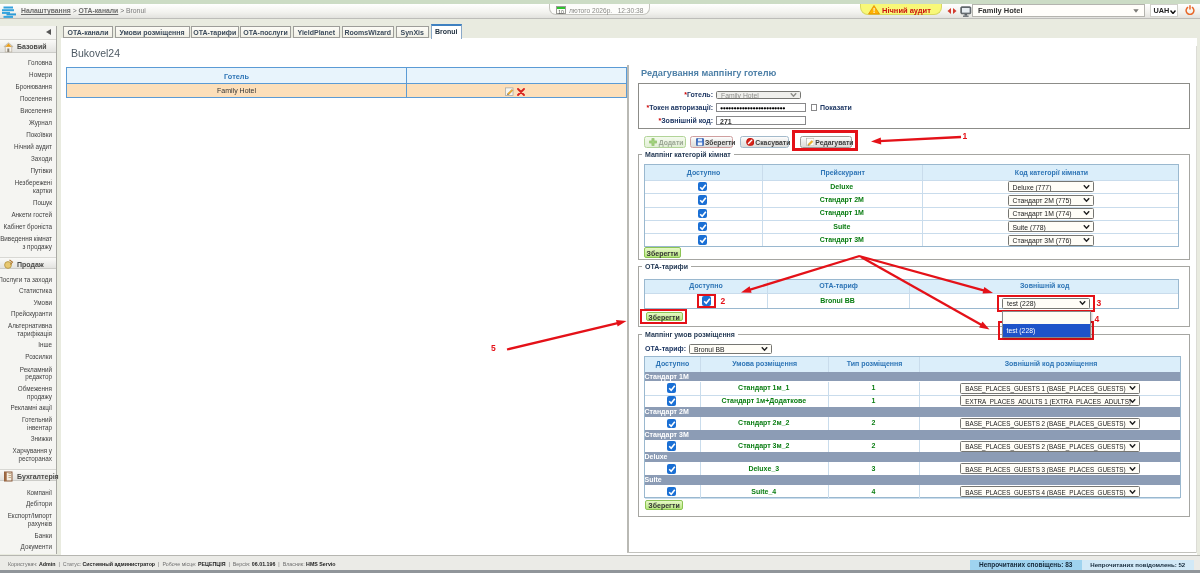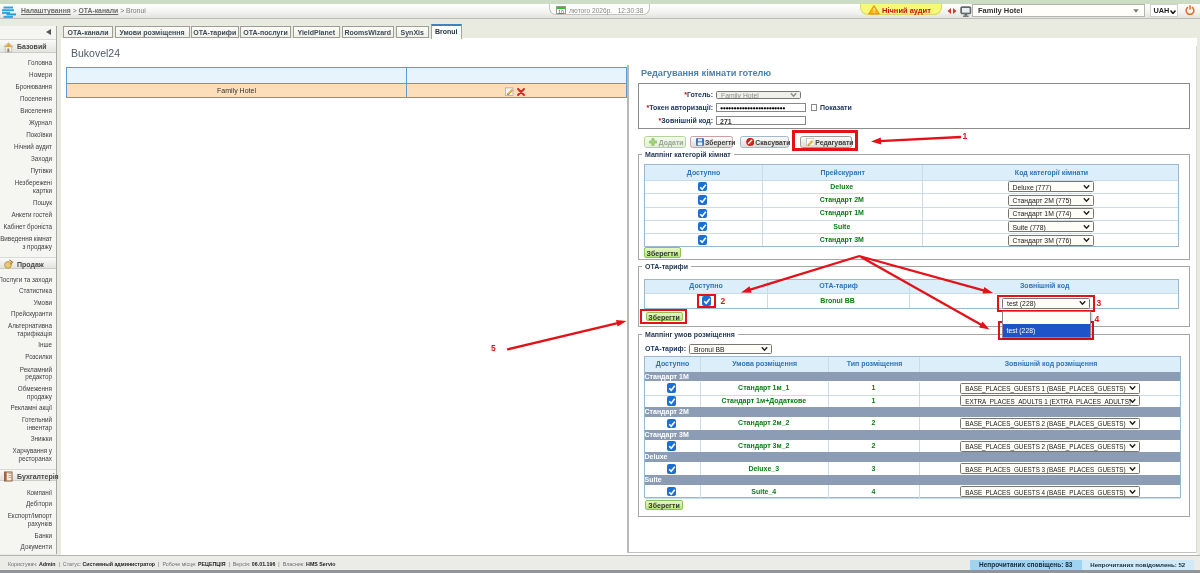--- a/index.html
+++ b/index.html
@@ -185,34 +185,35 @@
 <div class="tab" style="left:240.0px;width:51.0px">ОТА-послуги</div>
 <div class="tab" style="left:292.5px;width:47.5px">YieldPlanet</div>
 <div class="tab" style="left:341.5px;width:52.5px">RoomsWizard</div>
 <div class="tab" style="left:395.5px;width:33.5px">SynXis</div>
 <div class="tab" id="tababr" style="left:430.5px;width:31.5px">Bronui</div>
 <div class="abs" id="bukovel">Bukovel24</div>
 <div class="abs" id="ltable">
  <div id="lthead"></div>
  <div id="ltrow"></div>
  <div style="position:absolute;left:338.5px;top:0;width:1px;height:29px;background:#5b9bd5"></div>
+ <div style="position:absolute;left:0;top:3.5px;width:339px;text-align:center;font-size:7.3px;font-weight:bold;color:#2e75b6">Готель</div>
  <div style="position:absolute;left:0;top:19px;width:339px;text-align:center;font-size:7px;color:#333">Family Hotel</div>
  <svg style="position:absolute;left:438px;top:19px" width="9" height="9">
       <rect x="0.4" y="0.9" width="7.6" height="7.6" fill="#f6f6f2" stroke="#a2a29e" stroke-width="0.7"></rect>
       <path d="M2.6 6.6 L6.8 2.4 L7.9 3.5 L3.7 7.7 Z" fill="#f0b030" stroke="#b07010" stroke-width="0.4"></path>
       <path d="M2.6 6.6 L2.3 8 L3.7 7.7 Z" fill="#444"></path>
     </svg>
  <svg style="position:absolute;left:449.5px;top:19.5px" width="8" height="8">
       <path d="M1 1 L7 7 M7 1 L1 7" stroke="#d82520" stroke-width="1.9" stroke-linecap="round"></path>
     </svg>
 </div>
 <div class="abs" id="vline"></div>
 <div class="abs" id="hline"></div>
 <div class="abs" id="rline"></div>
-<div class="abs" id="rtitle">Редагування кімнати готелю</div>
+<div class="abs" id="rtitle">Редагування маппінгу готелю</div>
 <div class="box" style="left:637.5px;top:83px;width:552px;height:46px"></div>
 <div class="flabel" style="left:600px;top:91px;width:113px"><i>*</i>Готель:</div>
 <div class="flabel" style="left:600px;top:103.5px;width:113px"><i>*</i>Токен авторизації:</div>
 <div class="flabel" style="left:600px;top:116.5px;width:113px"><i>*</i>Зовнішній код:</div>
 <div class="sel" style="left:716px;top:90.5px;width:85px;height:8.8px;background:#efefec;color:#8e8e8a">
     <span class="st" style="left:4px;font-size:6.8px">Family Hotel</span>
     <svg width="7" height="5">
       <path d="M0.8 0.8 L3.5 3.8 L6.2 0.8" fill="none" stroke="#8e8e8a" stroke-width="1.4"></path>
     </svg>
   </div>

